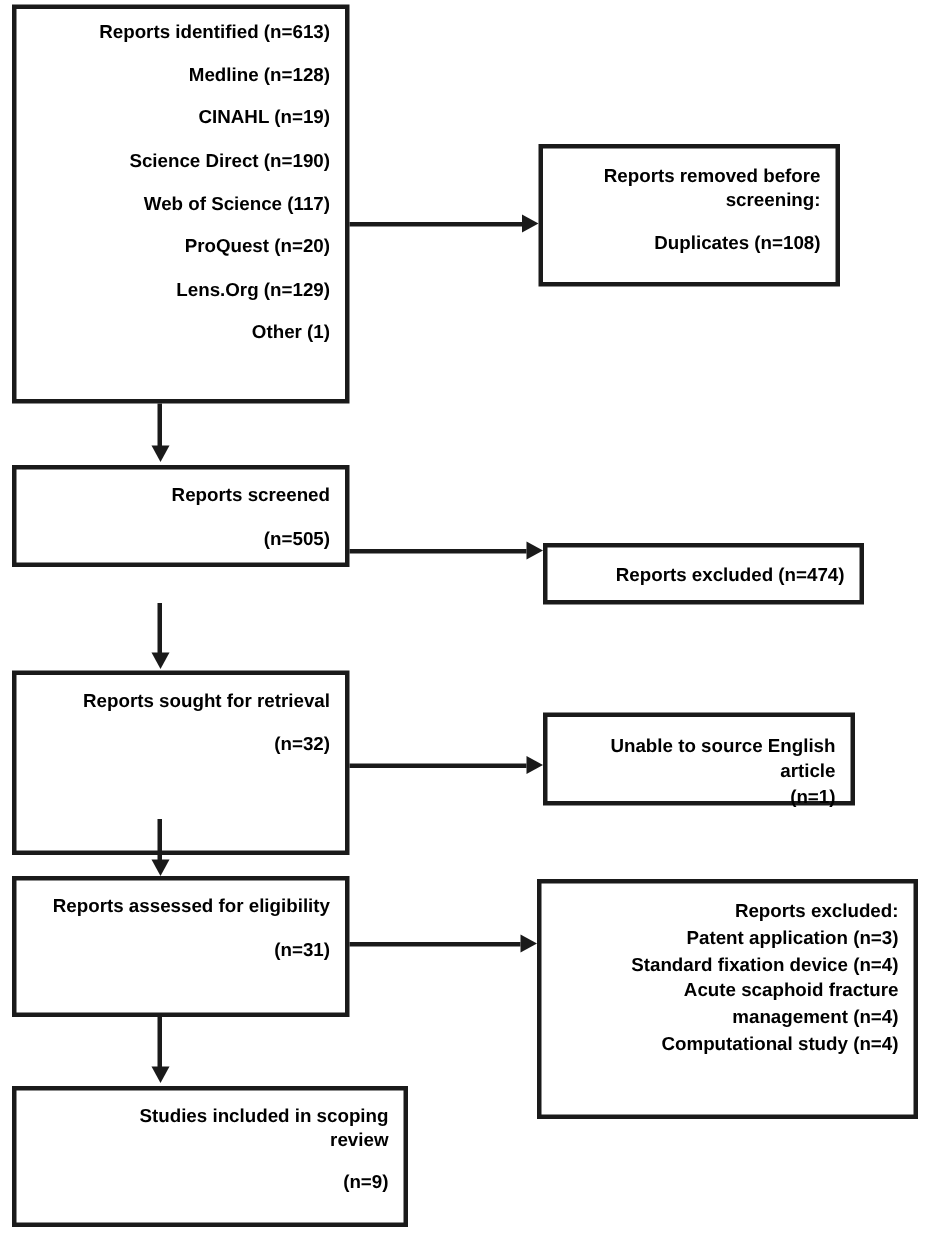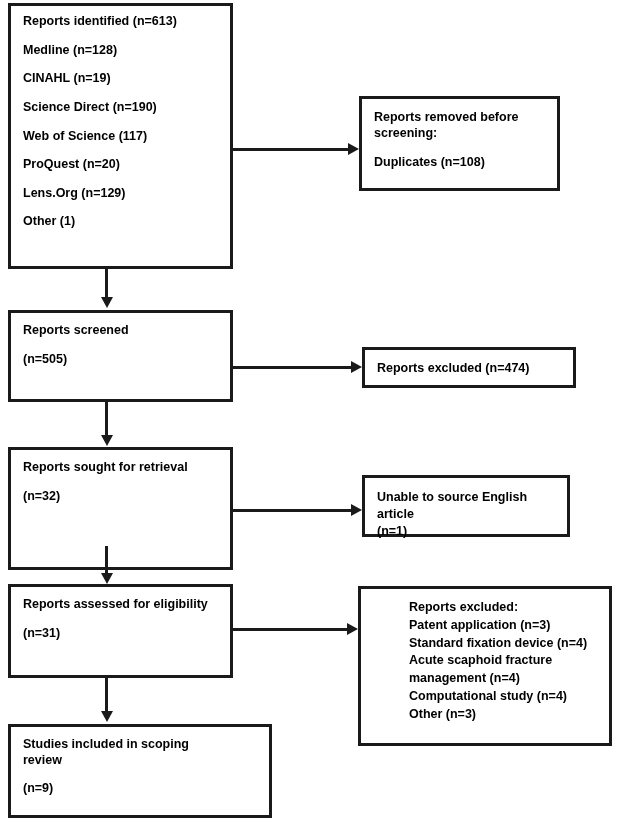--- a/index.html
+++ b/index.html
@@ -20,20 +20,21 @@
   }
   .box {
     position: absolute;
     box-sizing: border-box;
     border: 3px solid #1a1a1a;
     background: #ffffff;
     color: #000000;
     font-weight: bold;
     font-size: 12.5px;
     line-height: 1.25;
+    text-align: right;
   }
   .box .inner {
     padding: 9px 10px 6px 12px;
   }
   .line {
     position: absolute;
     background: #1a1a1a;
   }
   .hline { height: 3px; }
   .vline { width: 3px; }
@@ -49,22 +50,22 @@
     position: absolute;
     width: 0;
     height: 0;
     border-left: 6px solid transparent;
     border-right: 6px solid transparent;
     border-top: 11px solid #1a1a1a;
   }
   
   #box-identified   { left: 8px;   top: 3px;   width: 225px; height: 266px; }
   #box-removed      { left: 359px; top: 96px;  width: 201px; height: 95px;  }
-  #box-screened     { left: 8px;   top: 310px; width: 225px; height: 92px;  }
-  #box-excluded-474 { left: 362px; top: 347px; width: 214px; height: 41px;  }
+  #box-screened     { left: 8px;   top: 310px; width: 225px; height: 68px;  }
+  #box-excluded-474 { left: 362px; top: 362px; width: 214px; height: 41px;  }
   #box-sought       { left: 8px;   top: 447px; width: 225px; height: 123px;  }
   #box-unable       { left: 362px; top: 475px; width: 208px; height: 62px;  }
   #box-assessed     { left: 8px;   top: 584px; width: 225px; height: 94px;  }
   #box-excluded-lst { left: 358px; top: 586px; width: 254px; height: 160px; }
   #box-included     { left: 8px;   top: 724px; width: 264px; height: 94px;  }
   #box-identified .inner { padding-top: 8px; }
   #box-identified .row { margin-bottom: 13px; }
   #box-identified .row:last-child { margin-bottom: 0; }
 
   #box-removed .inner { padding-top: 10px; }
@@ -149,21 +150,20 @@
   </div>
 
   <div class="box" id="box-excluded-lst">
     <div class="inner">
       <div class="row">Reports excluded:</div>
       <div class="row">Patent application (n=3)</div>
       <div class="row">Standard fixation device (n=4)</div>
       <div class="row">Acute scaphoid fracture</div>
       <div class="row">management (n=4)</div>
       <div class="row">Computational study (n=4)</div>
-      <div class="row">Other (n=3)</div>
     </div>
   </div>
 
   <div class="box" id="box-included">
     <div class="inner">
       <div class="row">Studies included in scoping</div>
       <div class="row">review</div>
       <div class="gap"></div>
       <div class="row">(n=9)</div>
     </div>

